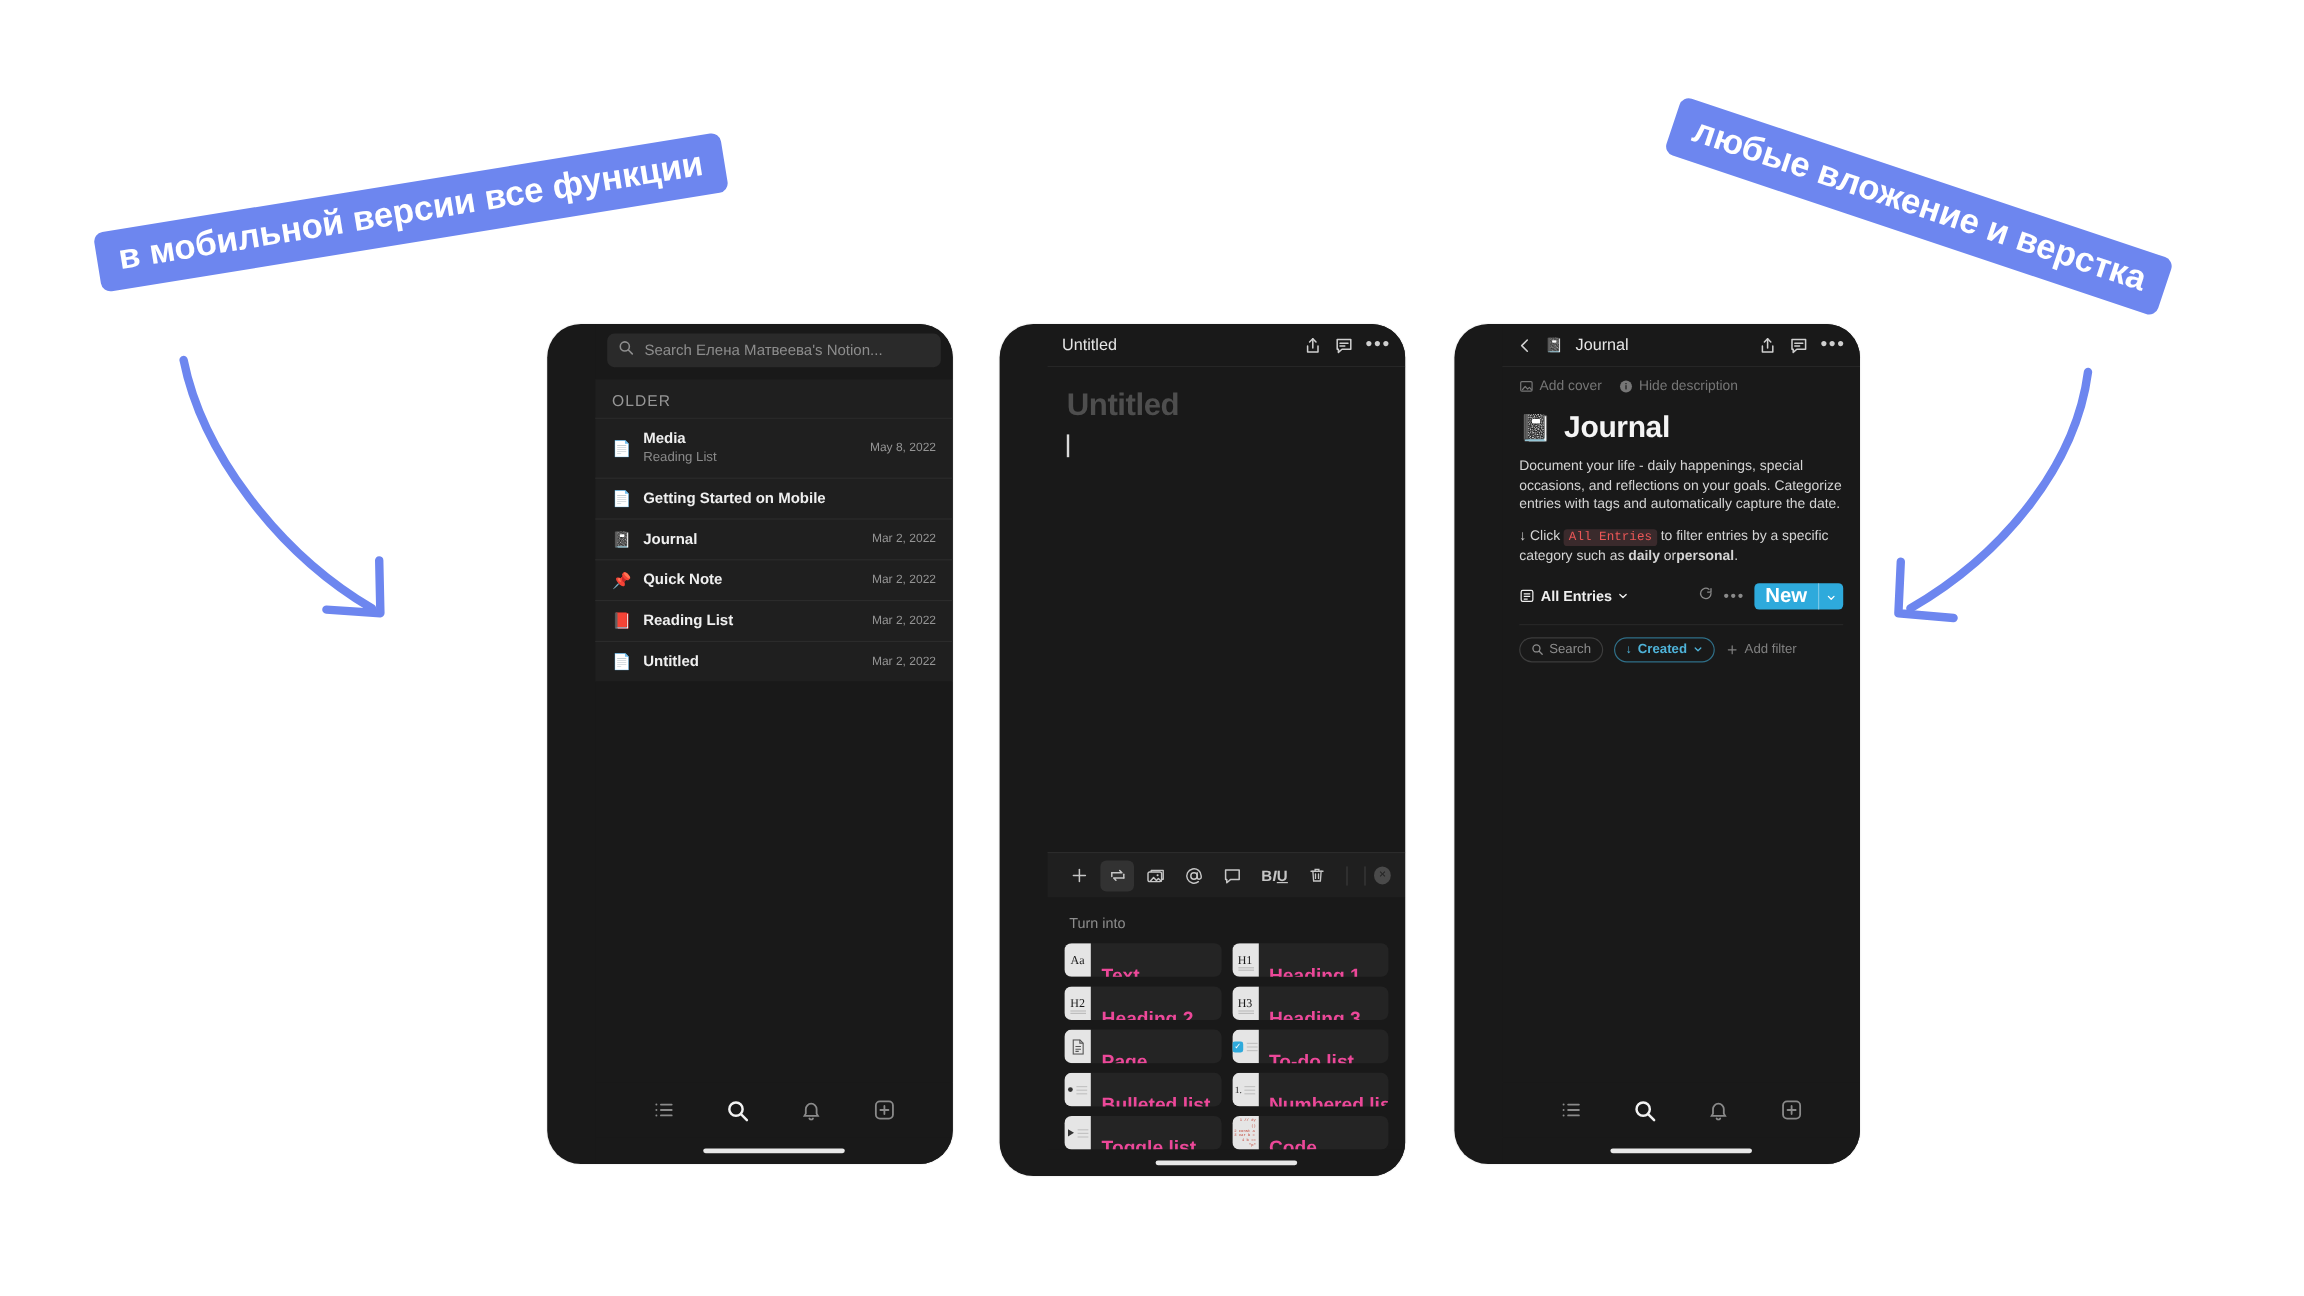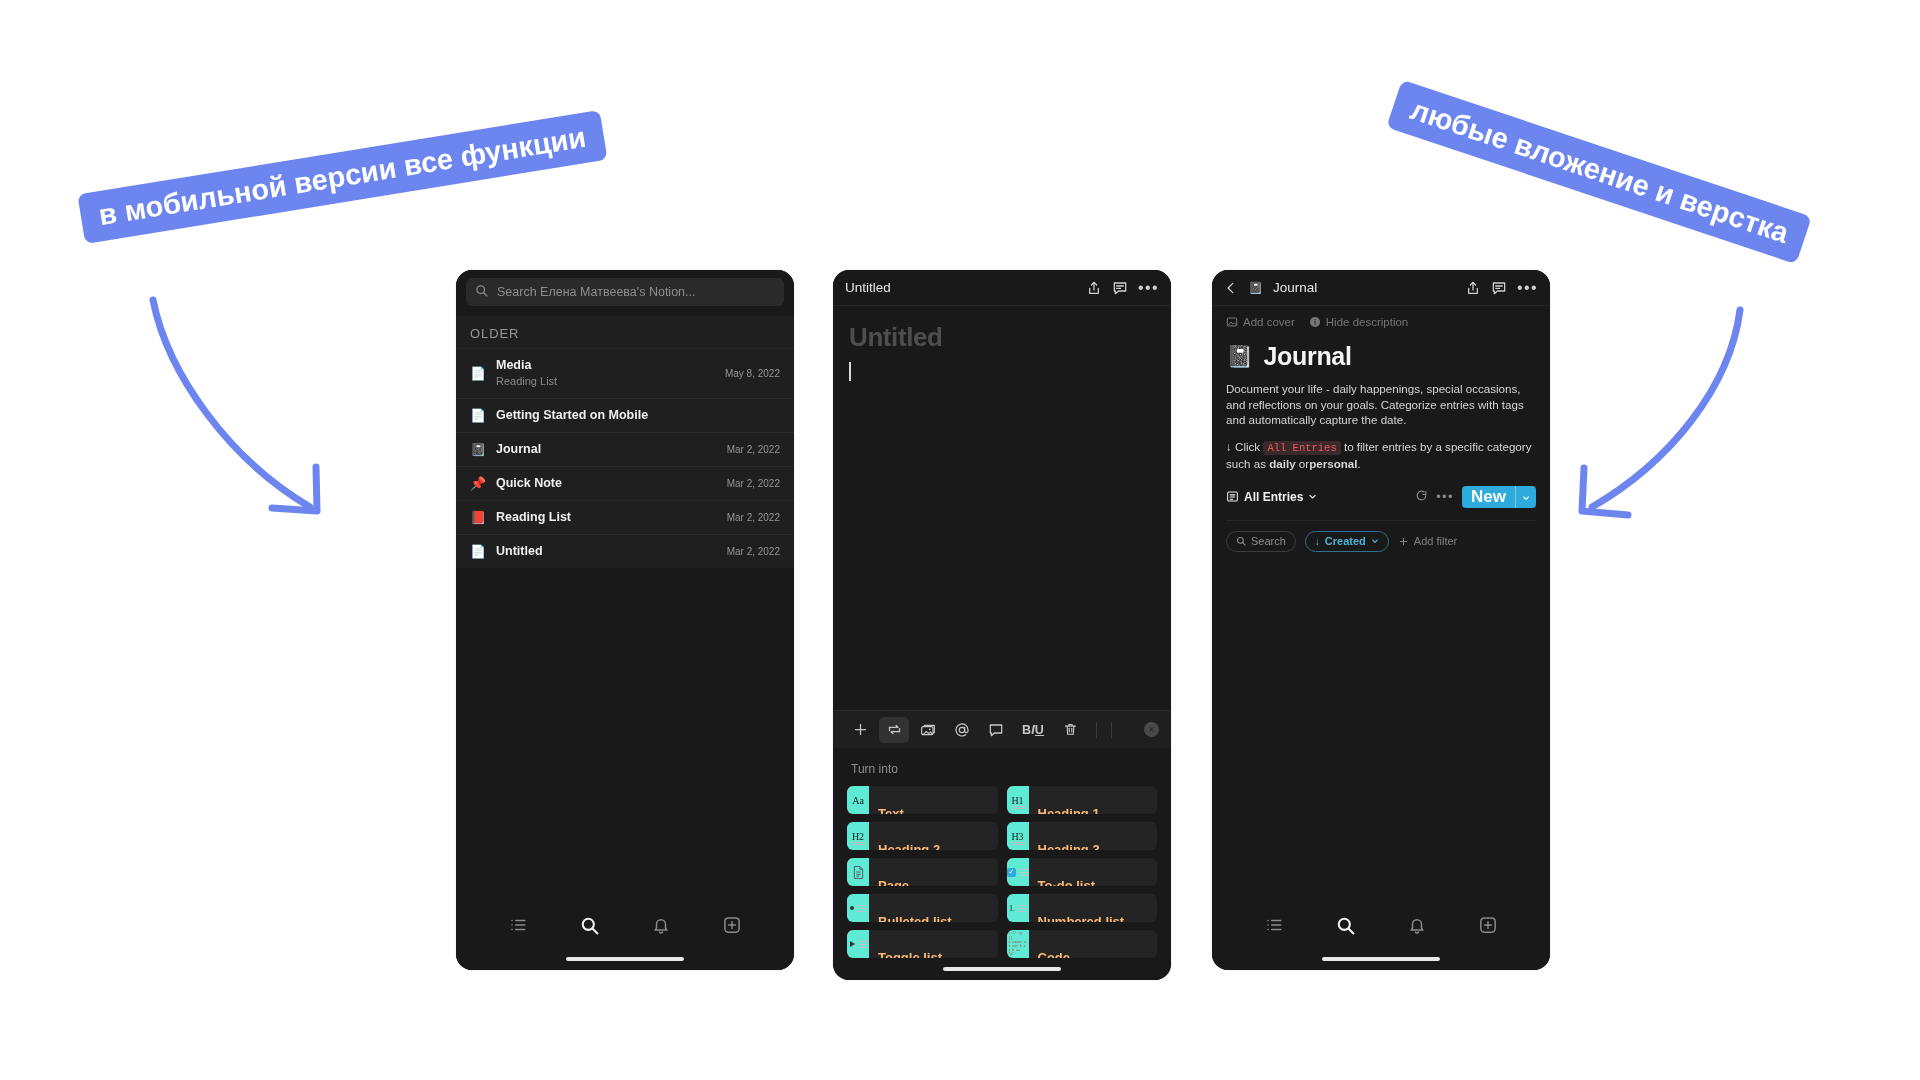--- a/index.html
+++ b/index.html
@@ -8,25 +8,26 @@
     background: #ffffff;
     font-family: "Liberation Sans", sans-serif;
     overflow: hidden;
   }
   .stage { position: relative; width: 1920px; height: 1080px; background: #fff; }
 
   
   .phone {
     position: absolute;
     background: #191919;
-    border-radius: 16px;
+    border-radius: 28px;
     overflow: hidden;
     display: flex;
     flex-direction: column;
     box-shadow: 0 0 0 1px rgba(0,0,0,0.04);
+    padding-left: 40px;
   }
   .p1 { left: 456px; top: 270px; width: 338px; height: 700px; }
   .p2 { left: 833px; top: 270px; width: 338px; height: 710px; }
   .p3 { left: 1212px; top: 270px; width: 338px; height: 700px; }
 
   
   .topbar {
     height: 36px; display: flex; align-items: center;
     padding: 0 12px; gap: 10px; flex-shrink: 0;
     border-bottom: 1px solid #262626;
@@ -89,28 +90,28 @@
   .closebtn { margin-left: auto; width: 15px; height: 15px; border-radius: 50%; background: #4a4a4a;
               color: #1f1f1f; font-size: 10px; display: flex; align-items: center; justify-content: center; }
   .turnzone { background: #191919; padding: 12px 14px 0; flex-shrink: 0; }
   .turnlabel { color: #8d8d8d; font-size: 12px; padding: 2px 4px 10px; }
   .tgrid { display: grid; grid-template-columns: 1fr 1fr; gap: 8px 9px; }
   .tcell {
     height: 28px; background: #242424; border-radius: 6px;
     display: flex; align-items: center; gap: 9px; padding-right: 8px; overflow: hidden;
   }
   .tico {
-    width: 22px; height: 28px; background: #5eead4; flex-shrink: 0;
+    width: 22px; height: 28px; background: #e5e5e5; flex-shrink: 0;
     display: flex; align-items: center; justify-content: center;
     font-family: "Liberation Serif", serif; color: #1a1a1a;
-    font-size: 10px; position: relative;
+    font-size: 10px; position: relative; text-align: right;
   }
   .tico .lines { position: absolute; bottom: 5px; left: 5px; right: 4px; }
   .tico .lines i { display: block; height: 1px; background: #bdbdbd; margin-top: 1.5px; }
-  .tcell .tlabel { color: #fdba74; font-size: 13px; font-weight: bold; white-space: nowrap; margin-top: 27px; }
+  .tcell .tlabel { color: #ec4899; font-size: 16px; font-weight: bold; white-space: nowrap; margin-top: 27px; }
   .ti-side { display: flex; flex-direction: column; gap: 2px; width: 9px; }
   .ti-side i { height: 1px; background: #c3c3c3; display: block; }
 
   
   .jbody { flex: 1; background: #191919; padding: 10px 14px 0; overflow: hidden; }
   .metarow { display: flex; gap: 14px; align-items: center; margin-bottom: 14px; text-align: center; }
   .metaitem { display: flex; align-items: center; gap: 5px; color: #767676; font-size: 11.5px; }
   .jtitle { display: flex; align-items: center; gap: 10px; margin: 6px 0 10px; }
   .jtitle .bookemo { font-size: 22px; line-height: 1; }
   .jtitle .jt { color: #f4f4f4; font-size: 25px; font-weight: bold; letter-spacing: -0.3px; }

